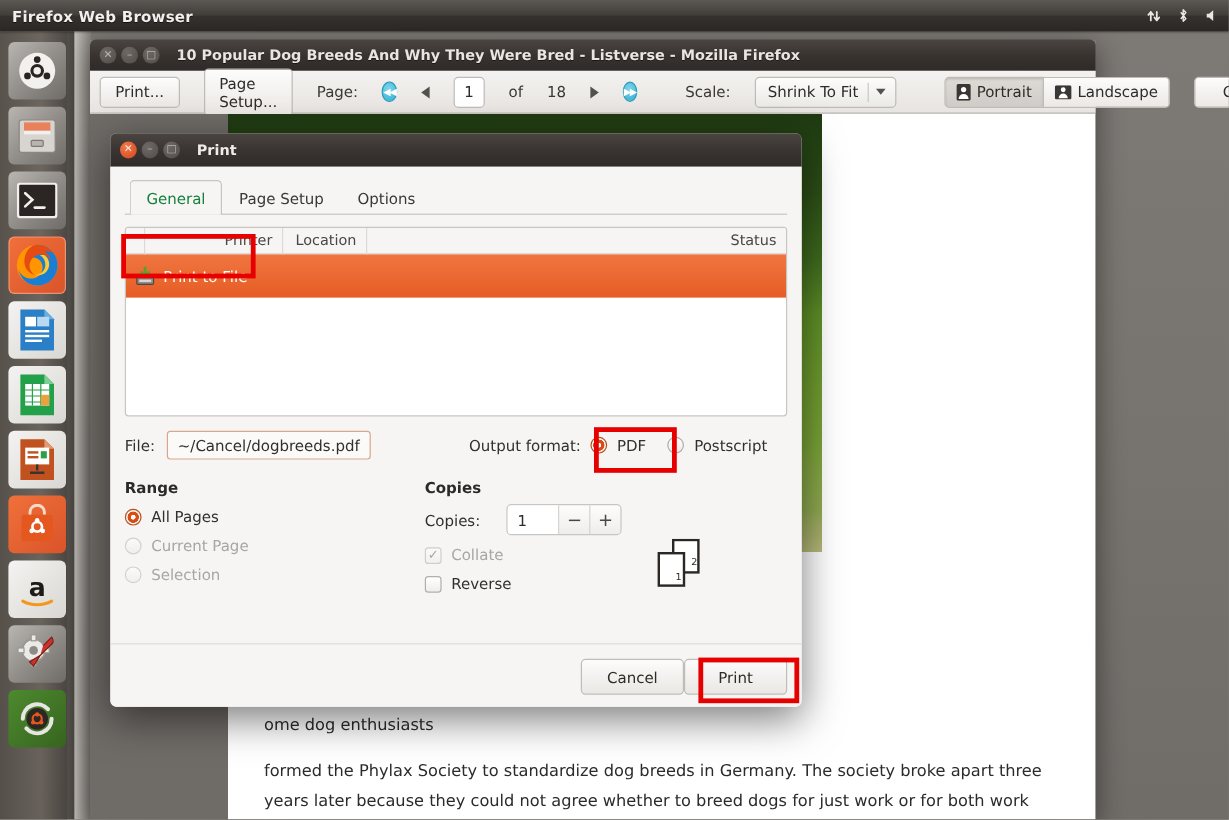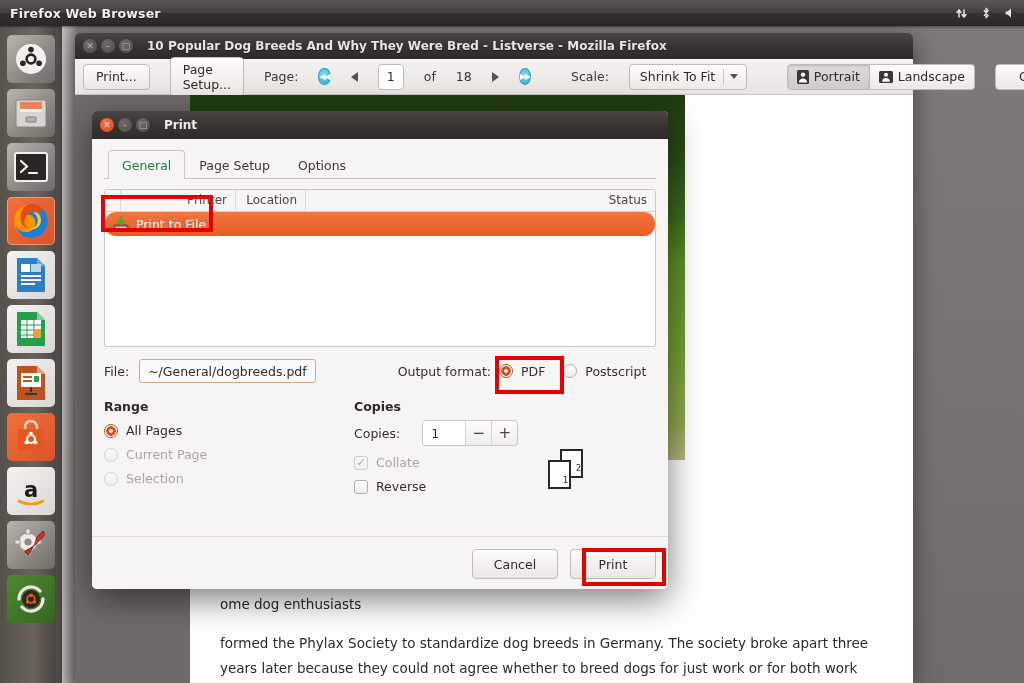--- a/index.html
+++ b/index.html
@@ -194,22 +194,22 @@
   }
   .plhead { display: flex; height: 22px; background: #f6f5f4; border-bottom: 1px solid #d7d3cf; }
   .plhead div {
     font-size: 12px; color: #4a4642; padding: 3px 8px; border-right: 1px solid #ddd9d5; height: 22px; text-align: right;
   }
   .plhead .c0 { width: 16px; padding: 0; }
   .plhead .c1 { width: 115px; }
   .plhead .c2 { width: 70px; }
   .plhead .c3 { flex: 1; border-right: none; }
   .plrow {
-    display: flex; align-items: center; height: 24px;
-    background: linear-gradient(180deg,#f0753f,#e65d26); color: #fff; border-radius: 11px;
+    display: flex; align-items: center; height: 36px;
+    background: linear-gradient(180deg,#f0753f,#e65d26); color: #fff;
   }
   .plrow .pname { display: flex; align-items: center; gap: 7px; padding-left: 8px; font-size: 12.5px; }
 
   .fileline { display: flex; align-items: center; margin-top: 12px; }
   .lbl { font-size: 12.5px; color: #332f2c; }
   .filebox {
     margin-left: 10px; height: 24px; border: 1px solid #d7a98c; border-radius: 3px;
     background: #fbfaf9; font-size: 12.5px; color: #322e2b; padding: 0 8px;
     display: flex; align-items: center;
   }
@@ -242,21 +242,21 @@
   .chk {
     width: 14px; height: 14px; border: 1px solid #b2aea9; border-radius: 3px;
     background: linear-gradient(180deg,#fff,#efedea); display: flex; align-items: center; justify-content: center;
     font-size: 11px; color: #6b6763; flex: none;
   }
   .chk.dim { opacity: .55; }
 
   .collate-ill { position: absolute; left: 193px; top: 50px; }
 
   .dlg-sep { position: absolute; left: 0; right: 0; bottom: 52px; height: 1px; background: #dedad6; }
-  .dlg-actions { position: absolute; right: 12px; bottom: 10px; display: flex; gap: 12px; align-items: flex-start; }
+  .dlg-actions { position: absolute; right: 12px; bottom: 10px; display: flex; gap: 0; align-items: flex-start; }
   .dbtn {
     min-width: 86px; height: 30px; border: 1px solid #c0bcb8; border-radius: 4px;
     background: linear-gradient(180deg,#fdfcfb,#eae7e4); font-size: 12.5px; color: #2f2b28;
     display: flex; align-items: center; justify-content: center;
   }
 
   
   .redbox { position: absolute; border: 4px solid #e60000; z-index: 70; pointer-events: none; }
   #rb-printto { left: 101px; top: 195px; width: 112px; height: 37px; }
   #rb-pdf     { left: 495px; top: 356px; width: 69px; height: 38px; }
@@ -527,21 +527,21 @@
               <rect x="3" y="11" width="10" height="2" fill="#d8d5d1"></rect>
             </svg>
             <span>Print to File</span>
           </div>
         </div>
       </div>
 
       <div class="fileline">
         <span class="lbl">File:</span>
         <div class="filebox">
-          <span>~/General/dogbreeds.pdf</span>
+          <span>~/Cancel/dogbreeds.pdf</span>
         </div>
         <div class="outfmt">
           <span class="lbl">Output format:</span>
           <span class="radio on"></span>
           <span class="rlabel">PDF</span>
           <span class="radio" style="margin-left:10px;"></span>
           <span class="rlabel">Postscript</span>
         </div>
       </div>
 

